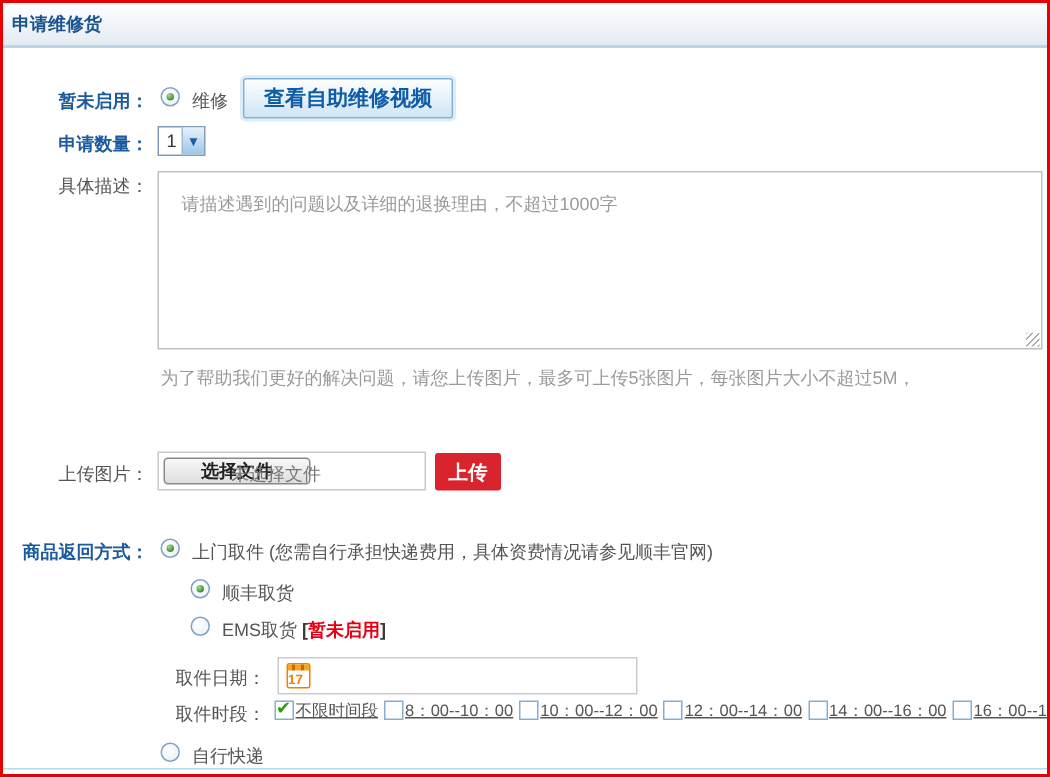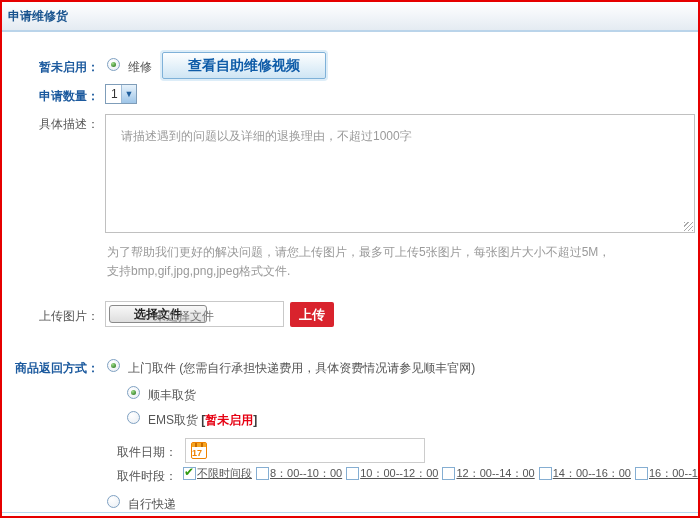--- a/index.html
+++ b/index.html
@@ -18,21 +18,21 @@
   
   .radio{position:absolute;width:13px;height:13px;border-radius:50%;box-sizing:border-box;
          border:1px solid #7fa1c2;background:radial-gradient(circle at 35% 30%,#ffffff,#e9eef4);}
   .radio.on::after{content:"";position:absolute;left:3px;top:3px;width:5px;height:5px;border-radius:50%;
          background:radial-gradient(circle at 35% 30%,#9ede8a,#1e6b12);}
   
   .checkbox{display:inline-block;width:13px;height:13px;box-sizing:border-box;border:1px solid #85aed2;
          background:#fff;position:relative;flex:0 0 auto;}
   .checkbox.on::after{content:"\2714";position:absolute;left:0px;top:-3px;font-size:12px;color:#2f9a0e;font-weight:bold;}
   
-  .video-btn{position:absolute;left:160px;top:50px;height:27px;padding:0 25px;box-sizing:border-box;
+  .video-btn{position:absolute;left:160px;top:50px;height:27px;padding:0 13px;box-sizing:border-box;
          border:1px solid #7fb1d8;border-radius:2px;background:linear-gradient(#fdfeff 0%,#e8f3fa 45%,#cfe5f4 100%);
          box-shadow:0 0 0 2px #ddedf8;color:#0f5ca8;font-weight:bold;font-size:14px;line-height:25px;cursor:pointer;}
   
   .qty-select{position:absolute;left:103px;top:82px;width:32px;height:20px;box-sizing:border-box;
          border:1px solid #7f9db9;background:#fff;display:flex;align-items:center;cursor:pointer;}
   .qty-select .val{flex:1;padding-left:5px;color:#333;}
   .qty-select .arrow{width:14px;height:100%;border-left:1px solid #9ebcd8;
          background:linear-gradient(#e7f2fb,#9ec5e8);display:flex;align-items:center;justify-content:center;
          color:#205f9e;font-size:9px;}
   
@@ -92,21 +92,20 @@
   </div>
 
   <span class="lbl gray" style="top:114px">具体描述：</span>
   <div class="desc-area">
     <span class="ph">请描述遇到的问题以及详细的退换理由，不超过1000字</span>
     <span class="grip"></span>
   </div>
 
   <div class="hint">
     <div>为了帮助我们更好的解决问题，请您上传图片，最多可上传5张图片，每张图片大小不超过5M，</div>
-    <div>支持bmp,gif,jpg,png,jpeg格式文件.</div>
   </div>
 
   <span class="lbl gray" style="top:306px">上传图片：</span>
   <div class="filebox">
     <span class="choose-btn">选择文件</span>
     <span class="nofile">未选择文件</span>
   </div>
   <div class="upload-btn">上传</div>
 
   <span class="lbl blue" style="top:358px">商品返回方式：</span>

